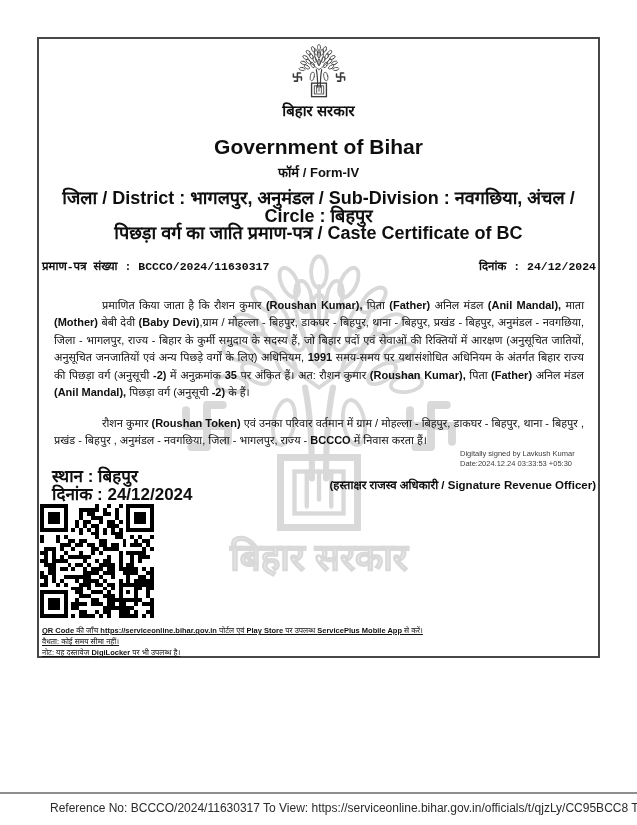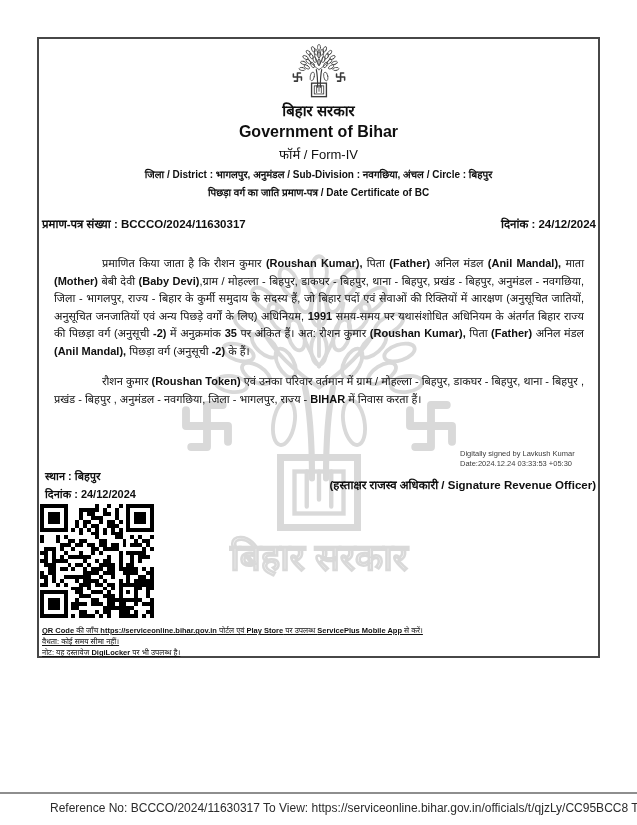--- a/index.html
+++ b/index.html
@@ -15,35 +15,35 @@
     color:#d9d9d9;z-index:0;pointer-events:none;
   }
   
   .cert{
     position:absolute;left:37px;top:37px;width:559px;height:617px;
     border:2px solid #474747;z-index:1;background:transparent;
   }
   .center{text-align:center;}
   .emblem{display:block;margin:3px auto 0;color:#3a3a3a;}
   .t-hi{font-size:15px;font-weight:bold;margin-top:2px;}
-  .t-en{font-size:16px;font-weight:bold;margin-top:3px;text-align:center;}
-  .t-form{font-size:13px;font-weight:normal;margin-top:4px;}
-  .head-block{margin-top:3px;font-weight:bold;font-size:10px;line-height:17.5px;}
-  .meta{display:flex;justify-content:space-between;font-weight:bold;font-size:11.5px;margin:15px 2px 0 3px;}
+  .t-en{font-size:21px;font-weight:bold;margin-top:15px;text-align:center;}
+  .t-form{font-size:13px;font-weight:bold;margin-top:4px;}
+  .head-block{margin-top:9px;font-weight:bold;font-size:18px;line-height:17.5px;}
+  .meta{display:flex;justify-content:space-between;font-weight:bold;font-size:11.5px;margin:15px 2px 0 3px;font-family:Liberation Mono, monospace;}
   .bodytext{margin:24px 2px 0 3px;font-size:11px;line-height:17.5px;text-align:justify;}
   .para{text-indent:48px;margin:12px;}
   .para + .para{margin-top:13px;}
   .b{font-weight:bold;}
   .digital{
     position:absolute;left:421px;top:410px;font-size:7.5px;line-height:9.5px;color:#3c3c3c;
   }
   .sign-label{
     position:absolute;right:2px;top:438px;font-size:11.5px;font-weight:bold;text-align:right;
   }
-  .place-date{position:absolute;left:6px;top:429px;font-size:11px;font-weight:bold;line-height:17.5px;}
+  .place-date{position:absolute;left:13px;top:429px;font-size:17px;font-weight:bold;line-height:17.5px;}
   .qr{position:absolute;left:1px;top:465px;}
   .qr svg{display:block;shape-rendering:crispEdges;}
   .qr-notes{position:absolute;left:3px;top:586px;font-size:7.5px;line-height:11px;color:#111;text-decoration:underline;}
   
   .footer-line{position:absolute;left:0;right:0;top:792px;height:2px;background:#8e8e8e;z-index:2;}
   .footer-text{position:absolute;left:50px;top:801px;font-size:12px;color:#2b2b2b;z-index:2;white-space:nowrap;}
   .hidden-defs{position:absolute;width:0;height:0;overflow:hidden;}
 </style>
 </head>
 <body>
@@ -113,31 +113,31 @@
     <svg class="emblem" width="54" height="56" viewBox="0 0 160 166">
       <use href="#emblem-art"></use>
     </svg>
 
     <div class="center t-hi">बिहार सरकार</div>
     <div class="center t-en">Government of Bihar</div>
     <div class="center t-form">फॉर्म / Form-IV</div>
 
     <div class="center head-block">
       <div>जिला / District : भागलपुर, अनुमंडल / Sub-Division : नवगछिया, अंचल / Circle : बिहपुर</div>
-      <div>पिछड़ा वर्ग का जाति प्रमाण-पत्र / Date Certificate of BC</div>
+      <div>पिछड़ा वर्ग का जाति प्रमाण-पत्र / Caste Certificate of BC</div>
     </div>
 
     <div class="meta">
       <div><span>प्रमाण-पत्र संख्या : </span><span>BCCCO/2024/11630317</span></div>
       <div><span>दिनांक : </span><span>24/12/2024</span></div>
     </div>
 
     <div class="bodytext">
       <p class="para"><span>प्रमाणित किया जाता है कि रौशन कुमार </span><span class="b">(Roushan Kumar), </span><span>पिता </span><span class="b">(Father) </span><span>अनिल मंडल </span><span class="b">(Anil Mandal), </span><span>माता </span><span class="b">(Mother) </span><span>बेबी देवी </span><span class="b">(Baby Devi)</span><span>,ग्राम / मोहल्ला - बिहपुर, डाकघर - बिहपुर, थाना - बिहपुर, प्रखंड - बिहपुर, अनुमंडल - नवगछिया, जिला - भागलपुर, राज्य - बिहार के कुर्मी समुदाय के सदस्य हैं, जो बिहार पदों एवं सेवाओं की रिक्तियों में आरक्षण (अनुसूचित जातियों, अनुसूचित जनजातियों एवं अन्य पिछड़े वर्गों के लिए) अधिनियम, </span><span class="b">1991</span><span> समय-समय पर यथासंशोधित अधिनियम के अंतर्गत बिहार राज्य की पिछड़ा वर्ग (अनुसूची </span><span class="b">-2)</span><span> में अनुक्रमांक </span><span class="b">35</span><span> पर अंकित हैं। अत: रौशन कुमार </span><span class="b">(Roushan Kumar), </span><span>पिता </span><span class="b">(Father) </span><span>अनिल मंडल </span><span class="b">(Anil Mandal), </span><span>पिछड़ा वर्ग (अनुसूची </span><span class="b">-2)</span><span> के हैं।</span></p>
-      <p class="para"><span>रौशन कुमार </span><span class="b">(Roushan Token)</span><span> एवं उनका परिवार वर्तमान में ग्राम / मोहल्ला - बिहपुर, डाकघर - बिहपुर, थाना - बिहपुर , प्रखंड - बिहपुर , अनुमंडल - नवगछिया, जिला - भागलपुर, राज्य - </span><span class="b">BIHAR</span><span> में निवास करता हैं।</span></p>
+      <p class="para"><span>रौशन कुमार </span><span class="b">(Roushan Token)</span><span> एवं उनका परिवार वर्तमान में ग्राम / मोहल्ला - बिहपुर, डाकघर - बिहपुर, थाना - बिहपुर , प्रखंड - बिहपुर , अनुमंडल - नवगछिया, जिला - भागलपुर, राज्य - </span><span class="b">BCCCO</span><span> में निवास करता हैं।</span></p>
     </div>
 
     <div class="digital">
       <div>Digitally signed by Lavkush Kumar</div>
       <div>Date:2024.12.24 03:33:53 +05:30</div>
     </div>
 
     <div class="sign-label">(हस्ताक्षर राजस्व अधिकारी / Signature Revenue Officer)</div>
 
     <div class="place-date">

